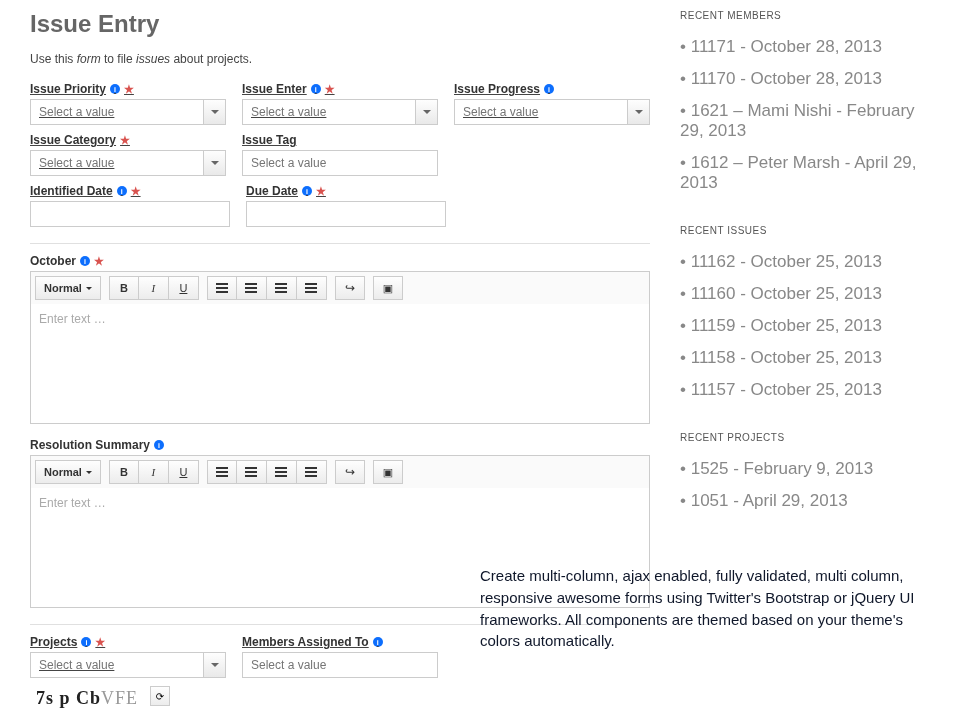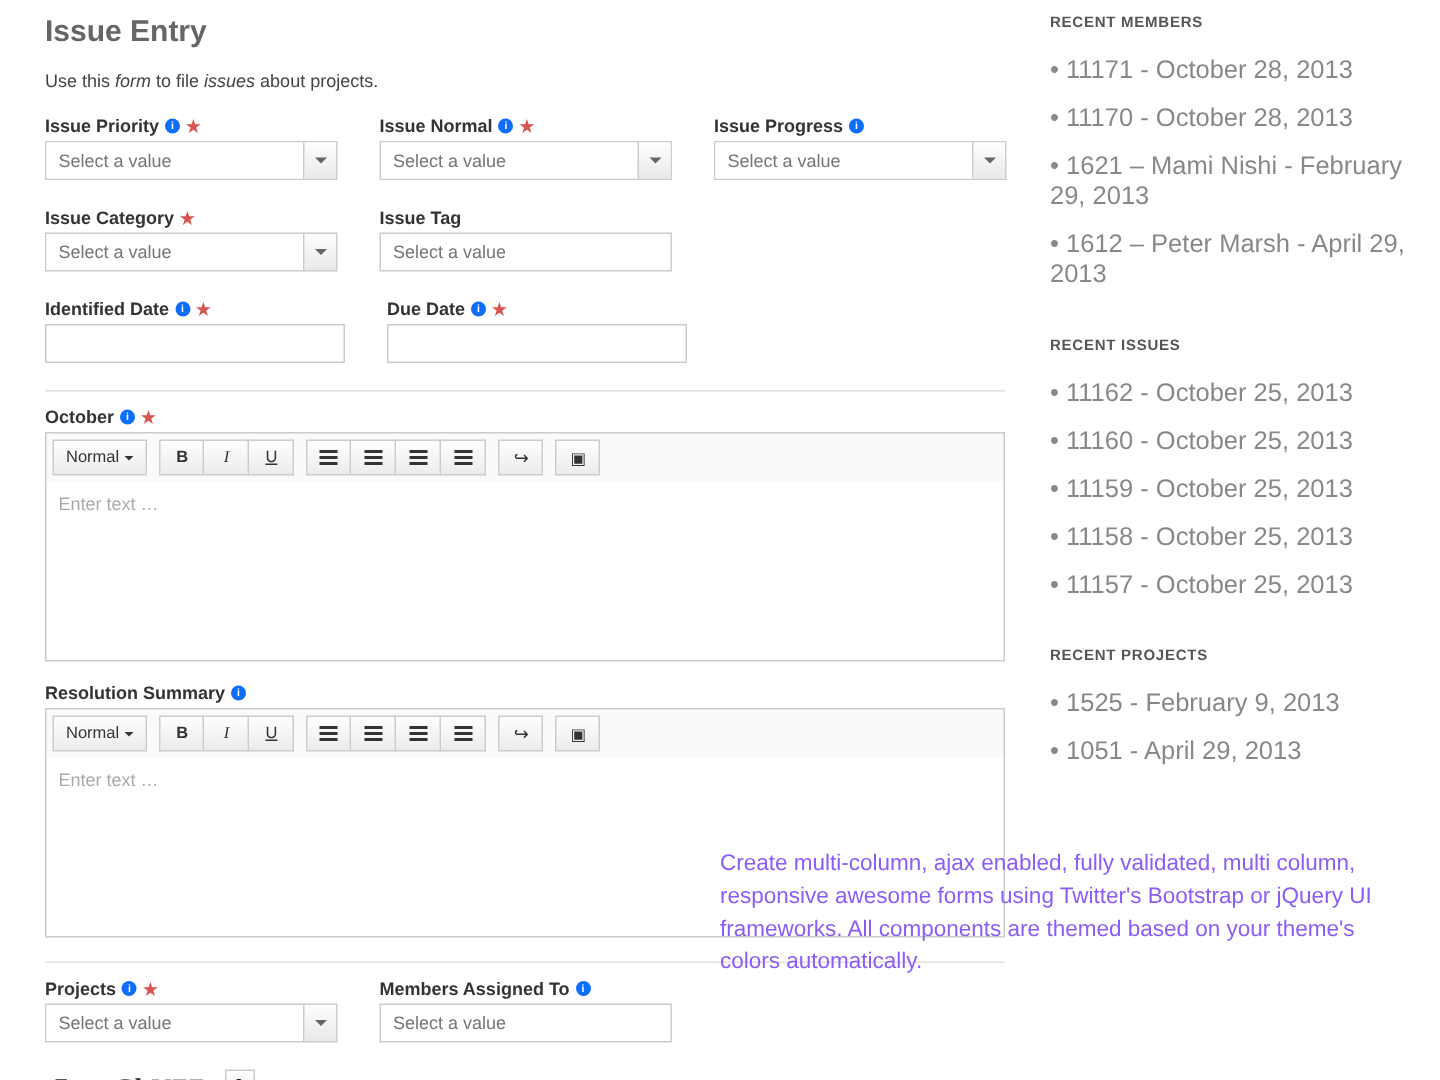--- a/index.html
+++ b/index.html
@@ -7,24 +7,24 @@
   font-family: Arial, Helvetica, sans-serif;
   font-size: 12px;
   color: #444;
   background: #fff;
   width: 960px;
   padding: 10px 20px 20px 30px;
 }
 .container { display: flex; gap: 30px; }
 .main { flex: 1; max-width: 640px; }
 .sidebar { width: 260px; padding-top: 0; }
-h1 { font-size: 20px; color: #666; font-weight: bold; margin-bottom: 14px; }
+h1 { font-size: 24px; color: #666; font-weight: bold; margin-bottom: 14px; }
 .intro { font-size: 12px; color: #444; margin-bottom: 16px; }
 .intro em { font-style: italic; }
-.row { display: flex; gap: 28px; margin-bottom: 18px; }
+.row { display: flex; gap: 16px; margin-bottom: 8px; text-decoration: underline; }
 .field { flex: 1; }
 .field-label { font-size: 12px; color: #333; font-weight: bold; margin-bottom: 3px; display: flex; align-items: center; gap: 4px; }
 .info-icon {
   display: inline-flex;
   width: 10px;
   height: 10px;
   border-radius: 50%;
   background: #0d6efd;
   color: #fff;
   font-size: 7px;
@@ -88,21 +88,21 @@
   border: 1px solid #ccc;
   background: linear-gradient(#fefefe,#ececec);
   font-size: 11px;
   color: #333;
   display: inline-flex;
   align-items: center;
   justify-content: center;
   cursor: pointer;
 }
 .tb-group .tb-btn + .tb-btn { border-left: none; }
-.tb-btn.normal { font-weight: normal; }
+.tb-btn.normal { font-weight: bold; }
 .tb-btn .mini-caret {
   width: 0; height: 0;
   border-left: 3px solid transparent;
   border-right: 3px solid transparent;
   border-top: 3px solid #333;
   margin-left: 4px;
 }
 .tb-btn b { font-weight: bold; }
 .tb-btn i { font-style: italic; font-family: Georgia, serif; }
 .tb-btn u { text-decoration: underline; }
@@ -139,41 +139,41 @@
 .captcha-img .c-faint { color: #999; font-weight: normal; }
 .refresh-btn {
   width: 20px; height: 20px;
   border: 1px solid #ccc;
   background: linear-gradient(#fefefe,#ececec);
   display: inline-flex; align-items: center; justify-content: center;
   font-size: 10px;
 }
 .side-head {
   font-size: 10px;
-  font-weight: bold;
+  font-weight: normal;
   letter-spacing: 0.5px;
   color: #555;
   text-transform: uppercase;
   margin-bottom: 10px;
 }
 .side-list { list-style: none; margin-bottom: 26px; }
 .side-list li {
   font-size: 17px;
   color: #888;
   padding: 6px 0;
 }
 .side-list li::before { content: "• "; color: #888; }
 .promo {
   position: absolute;
   left: 480px;
   top: 565px;
   width: 450px;
   font-size: 15px;
   line-height: 1.45;
-  color: #8b5cf6;
+  color: #0f172a;
   font-family: Arial, sans-serif;
 }
 </style>
 </head>
 <body>
 
 <div class="container">
   <div class="main">
     <h1>Issue Entry</h1>
     <p class="intro">
@@ -189,21 +189,21 @@
         </div>
         <div class="select-wrap">
           <input class="select-text" placeholder="Select a value" style="">
           <div class="select-caret">
               <div class="caret-down"></div>
             </div>
         </div>
       </div>
       <div class="field">
         <div class="field-label">
-          <span>Issue Normal</span>
+          <span>Issue Enter</span>
           <span class="info-icon">i</span>
           <span class="req-star">★</span>
         </div>
         <div class="select-wrap">
           <input class="select-text" placeholder="Select a value" style="">
           <div class="select-caret">
               <div class="caret-down"></div>
             </div>
         </div>
       </div>

